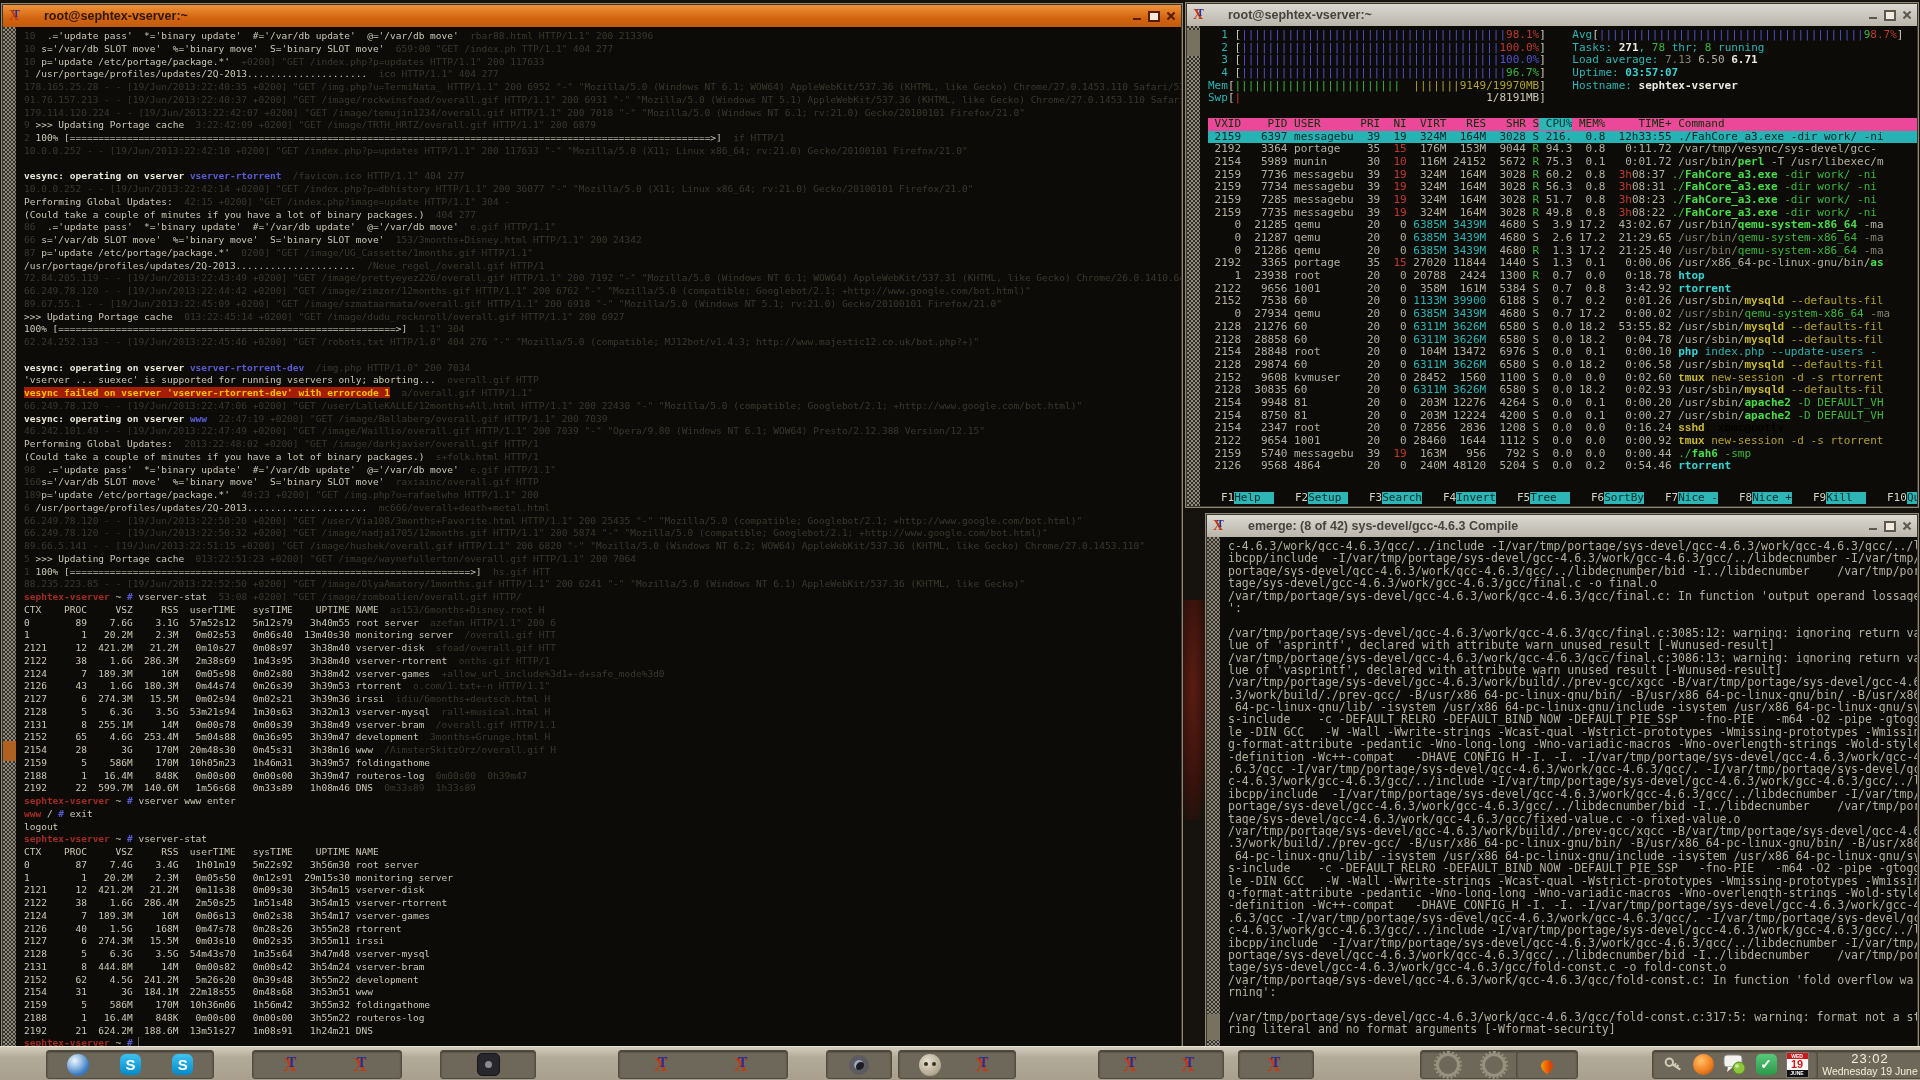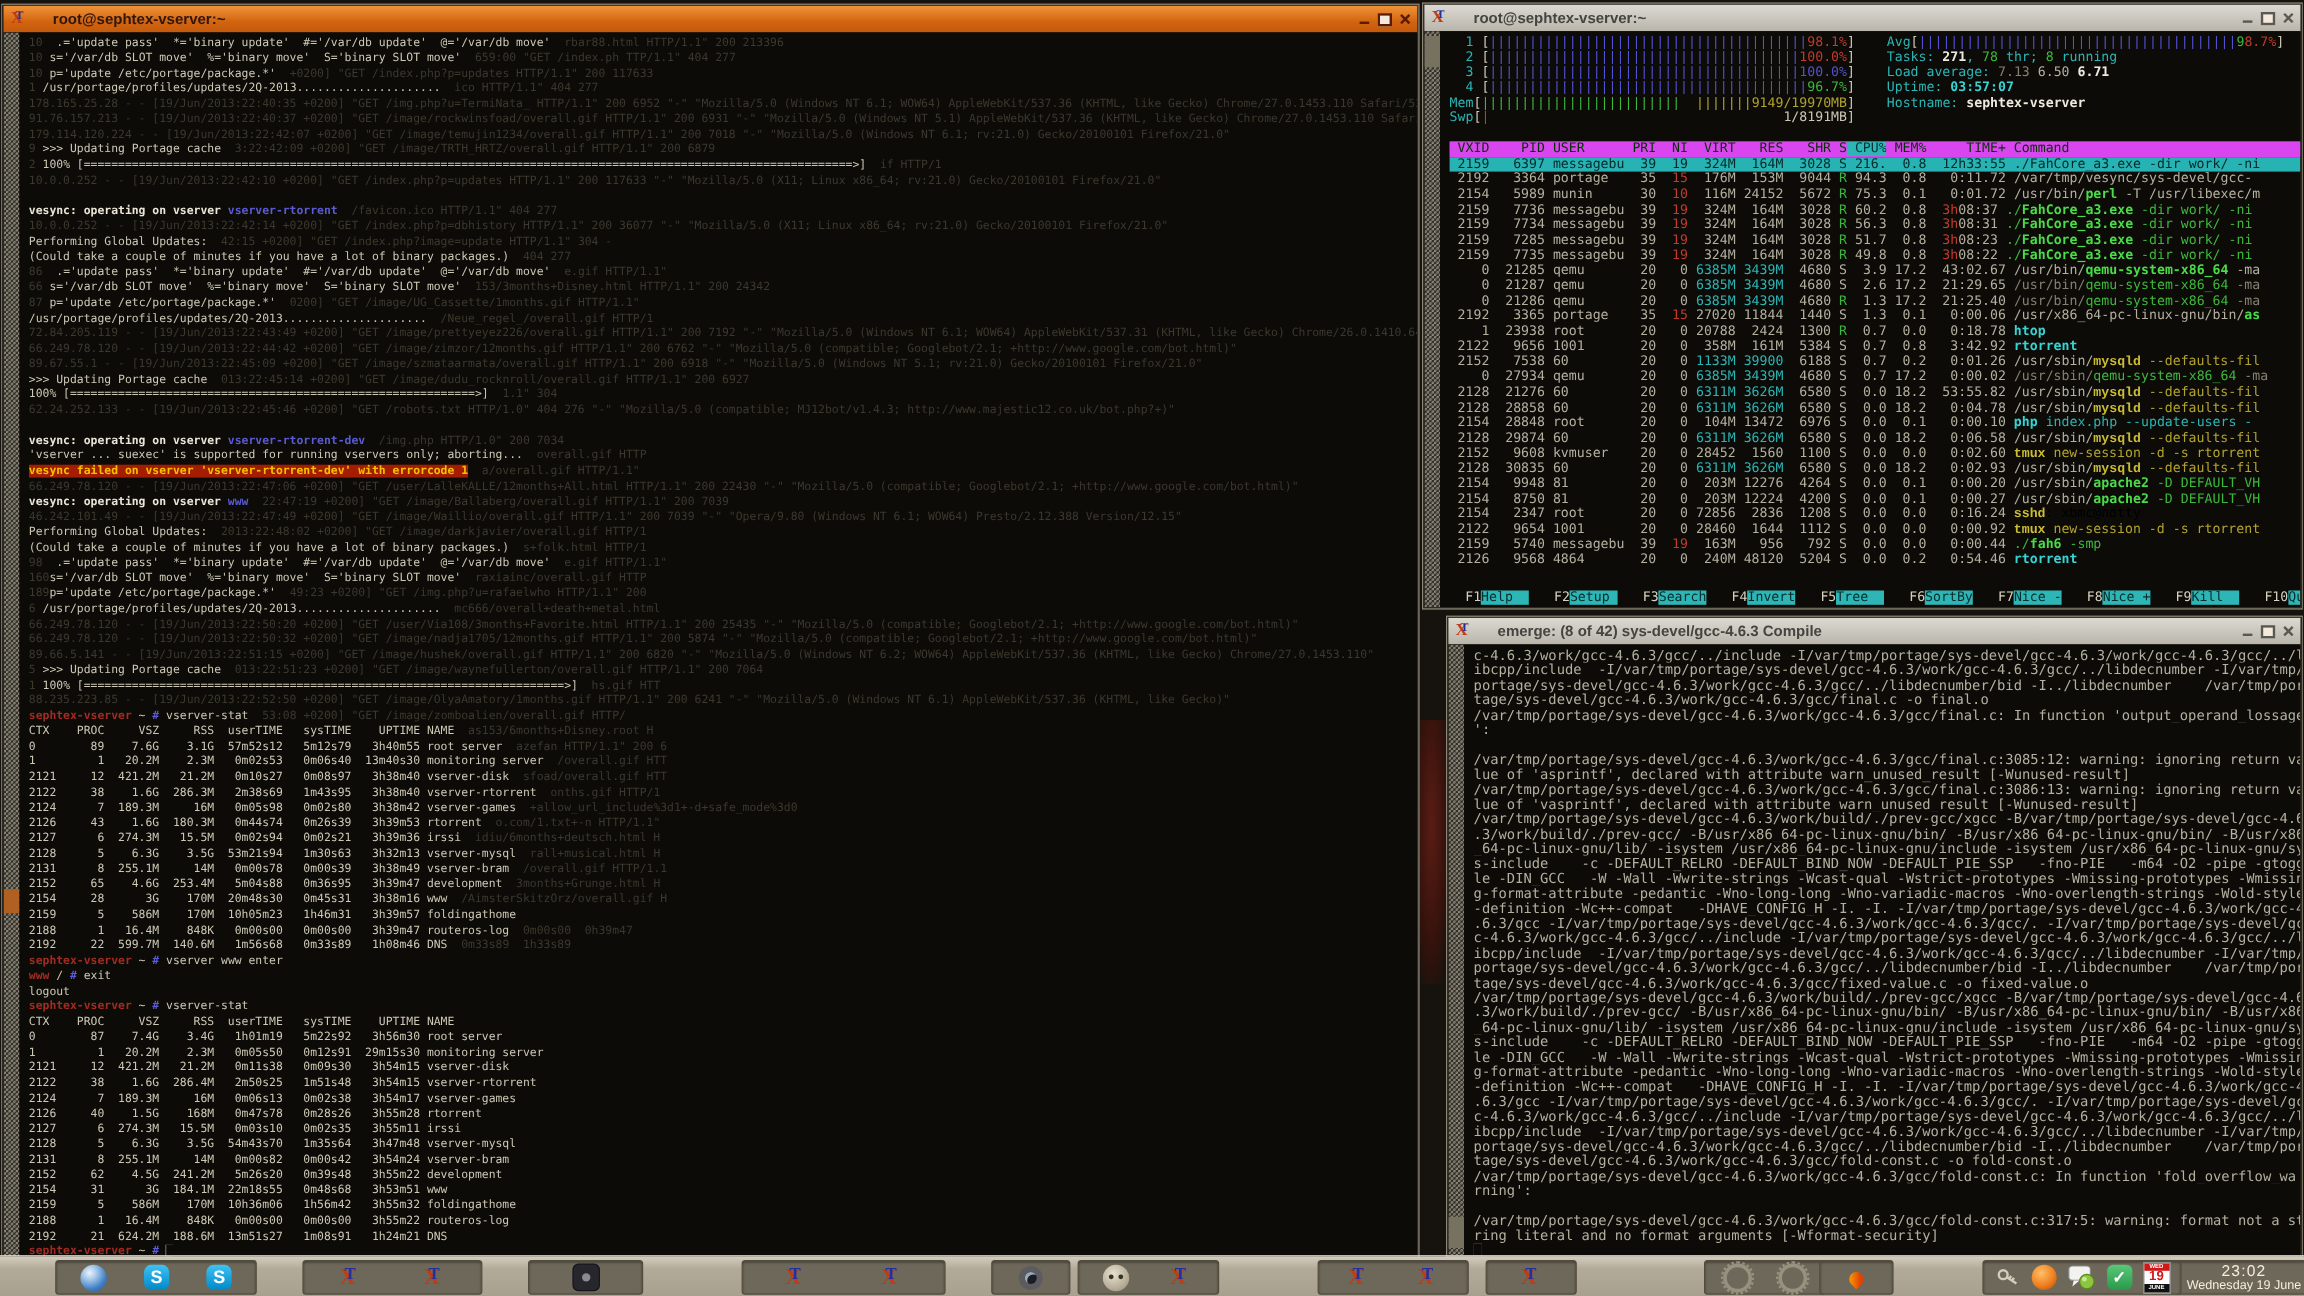--- a/index.html
+++ b/index.html
@@ -45,21 +45,21 @@
   .rh{color:#a32c22;font-weight:bold;}
   .er{background:#a51d00;color:#f2c400;font-weight:bold;}
   .cur{background:#cdc8b6;color:#0c0b07;}
   .gy{color:#b4b0a0;} .gy2{color:#84806f;margin-top:12px;}
   .wb{color:#eceadf;font-weight:bold;}
   .cy{color:#2bb5b5;} .cyb{color:#38d3d3;font-weight:bold;}
   .gn{color:#3cb83c;} .gnb{color:#4adc4a;font-weight:bold;}
   .rd{color:#c23a2e;}
   .bu{color:#5252d0;}
   .yl{color:#b2a32e;} .ylb{color:#cdbd34;font-weight:bold;font-family:Liberation Mono, monospace;}
-  .hdr{background:#d946ef;color:#063306;}
+  .hdr{background:#ec4899;color:#063306;}
   .hdrc{background:#2eb5b5;color:#063333;}
   .sel{background:#27b3b3;}
   .sel span{color:#05292b !important;font-weight:normal !important;}
   .fk-key{color:#d6d2c2;padding-left:21px;}
   .fk-lab{background:#2eb5b5;color:#072e2e;}
   
   .taskbar{position:absolute;left:0;right:0;top:1046px;height:34px;
       background:linear-gradient(#d4cdbd,#b3ab9a 30%,#a89f8e);
       border-top:1px solid #e8e2d2;}
   .tb-panel{position:absolute;top:3px;height:27px;background:#6e685a;
@@ -194,21 +194,21 @@
         <div class="tline "><span class="rh">sephtex-vserver</span><span class="w"> ~ </span><span class="bl">#</span><span class="w"> vserver-stat</span></div>
         <div class="tline "><span class="w">CTX    PROC     VSZ     RSS  userTIME   sysTIME    UPTIME NAME</span></div>
         <div class="tline "><span class="w">0        87    7.4G    3.4G   1h01m19   5m22s92   3h56m30 root server</span></div>
         <div class="tline "><span class="w">1         1   20.2M    2.3M   0m05s50   0m12s91  29m15s30 monitoring server</span></div>
         <div class="tline "><span class="w">2121     12  421.2M   21.2M   0m11s38   0m09s30   3h54m15 vserver-disk</span></div>
         <div class="tline "><span class="w">2122     38    1.6G  286.4M   2m50s25   1m51s48   3h54m15 vserver-rtorrent</span></div>
         <div class="tline "><span class="w">2124      7  189.3M     16M   0m06s13   0m02s38   3h54m17 vserver-games</span></div>
         <div class="tline "><span class="w">2126     40    1.5G    168M   0m47s78   0m28s26   3h55m28 rtorrent</span></div>
         <div class="tline "><span class="w">2127      6  274.3M   15.5M   0m03s10   0m02s35   3h55m11 irssi</span></div>
         <div class="tline "><span class="w">2128      5    6.3G    3.5G  54m43s70   1m35s64   3h47m48 vserver-mysql</span></div>
-        <div class="tline "><span class="w">2131      8  255.1M     14M   0m00s82   0m00s42   3h54m24 vserver-bram</span></div>
+        <div class="tline "><span class="w">2131      8  444.8M     14M   0m00s82   0m00s42   3h54m24 vserver-bram</span></div>
         <div class="tline "><span class="w">2152     62    4.5G  241.2M   5m26s20   0m39s48   3h55m22 development</span></div>
         <div class="tline "><span class="w">2154     31      3G  184.1M  22m18s55   0m48s68   3h53m51 www</span></div>
         <div class="tline "><span class="w">2159      5    586M    170M  10h36m06   1h56m42   3h55m32 foldingathome</span></div>
         <div class="tline "><span class="w">2188      1   16.4M    848K   0m00s00   0m00s00   3h55m22 routeros-log</span></div>
         <div class="tline "><span class="w">2192     21  624.2M  188.6M  13m51s27   1m08s91   1h24m21 DNS</span></div>
         <div class="tline "><span class="rh">sephtex-vserver</span><span class="w"> ~ </span><span class="bl">#</span><span class="w"> </span><span class="cur">█</span></div>
       </div>
   </div>
 </div>
 

